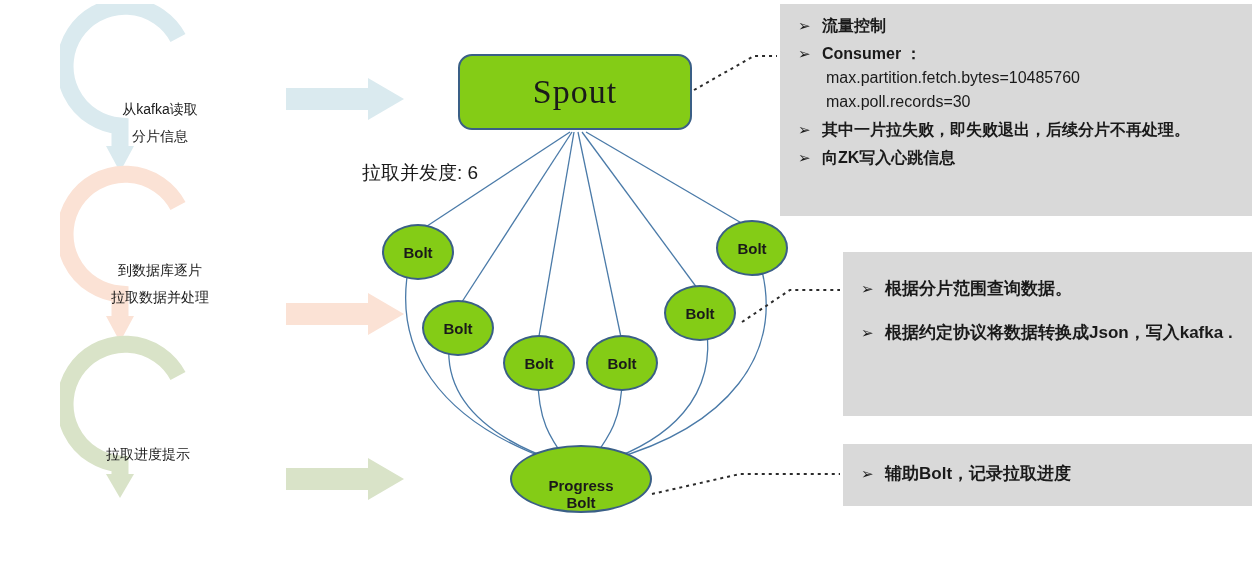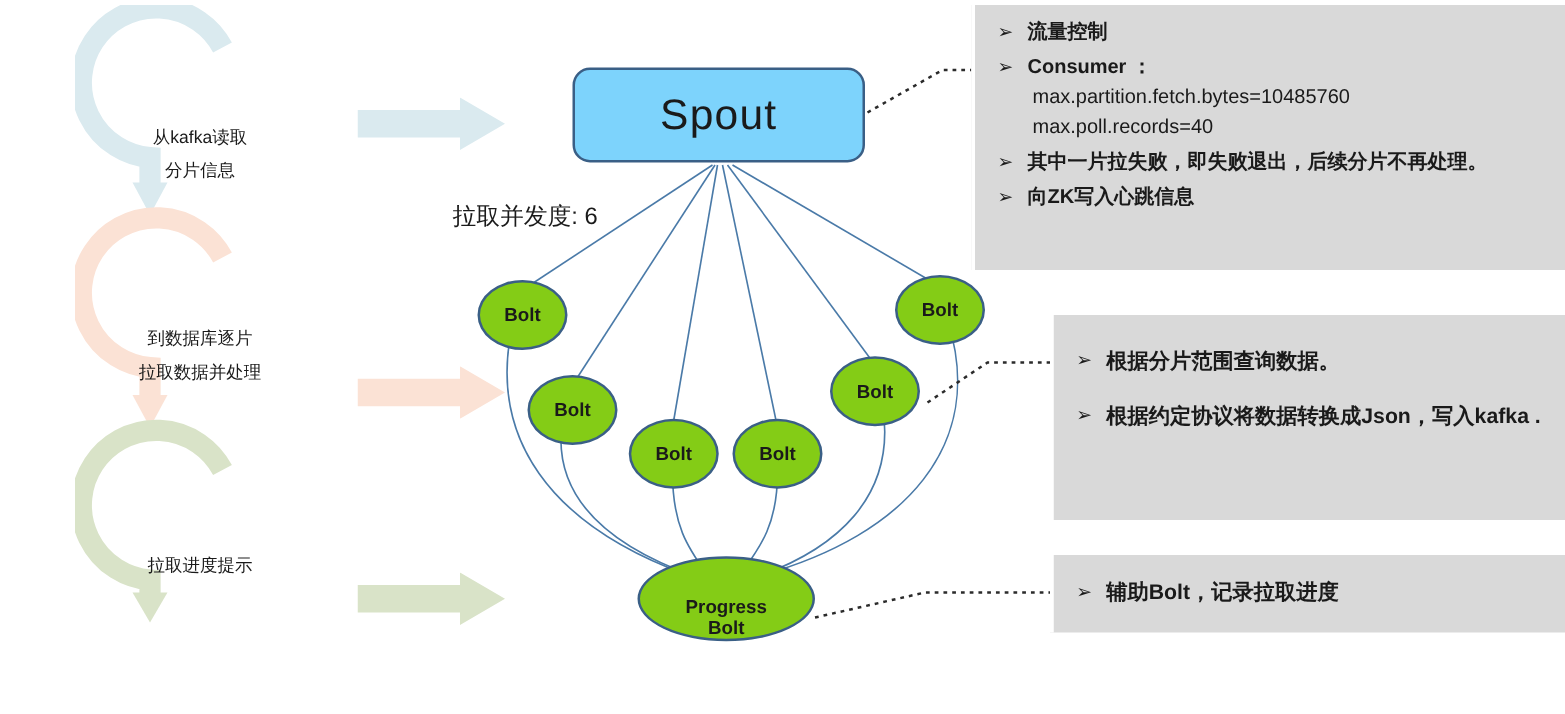--- a/index.html
+++ b/index.html
@@ -30,25 +30,26 @@
   }
 
   
   #spout-box {
     left: 458px;
     top: 54px;
     width: 234px;
     height: 76px;
     border: 2px solid #3a5f86;
     border-radius: 14px;
-    background: #7dd3fc;
+    background: #84cc16;
     box-sizing: border-box;
     display: flex;
     align-items: center;
     justify-content: center;
+    font-family: Liberation Serif, serif;
   }
   #spout-box .lbl {
     font-size: 34px;
     color: #1a1a1a;
     letter-spacing: 1px;
   }
 
   
   .bolt {
     position: absolute;
@@ -154,21 +155,21 @@
     <g>
       <path d="M 118 372 A 60 60 0 1 0 60 460 L 60 476" fill="none" stroke="#d9e3c8" stroke-width="17" stroke-linecap="butt"></path>
       <polygon points="46,470 74,470 60,494" fill="#d9e3c8"></polygon>
     </g>
   </svg>
 
   <div class="left-label" style="left:50px; top:96px; width:220px;">从kafka读取
 分片信息</div>
   <div class="left-label" style="left:40px; top:257px; width:240px;">到数据库逐片
 拉取数据并处理</div>
-  <div class="left-label" style="left:50px; top:441px; width:220px;font-family:Liberation Mono, monospace;">拉取进度提示</div>
+  <div class="left-label" style="left:38px; top:441px; width:220px;">拉取进度提示</div>
 
   <svg class="abs" style="left:286px; top:78px; width:120px; height:42px;" viewBox="0 0 120 42">
     <polygon points="0,10 82,10 82,0 118,21 82,42 82,32 0,32" fill="#daeaef"></polygon>
   </svg>
   <svg class="abs" style="left:286px; top:293px; width:120px; height:42px;" viewBox="0 0 120 42">
     <polygon points="0,10 82,10 82,0 118,21 82,42 82,32 0,32" fill="#fbe2d5"></polygon>
   </svg>
   <svg class="abs" style="left:286px; top:458px; width:120px; height:42px;" viewBox="0 0 120 42">
     <polygon points="0,10 82,10 82,0 118,21 82,42 82,32 0,32" fill="#d9e3c8"></polygon>
   </svg>
@@ -245,21 +246,21 @@
   <div class="panel p1" style="left:777px; top:4px; width:475px; height:212px;">
     <ul>
       <li>
         <span class="bullet">➢</span>
         <span>流量控制</span>
       </li>
       <li>
         <span class="bullet">➢</span>
         <span>Consumer ：</span>
         <span class="sub">max.partition.fetch.bytes=10485760</span>
-        <span class="sub">max.poll.records=40</span>
+        <span class="sub">max.poll.records=30</span>
       </li>
       <li>
         <span class="bullet">➢</span>
         <span>其中一片拉失败，即失败退出，后续分片不再处理。</span>
       </li>
       <li>
         <span class="bullet">➢</span>
         <span>向ZK写入心跳信息</span>
       </li>
     </ul>

